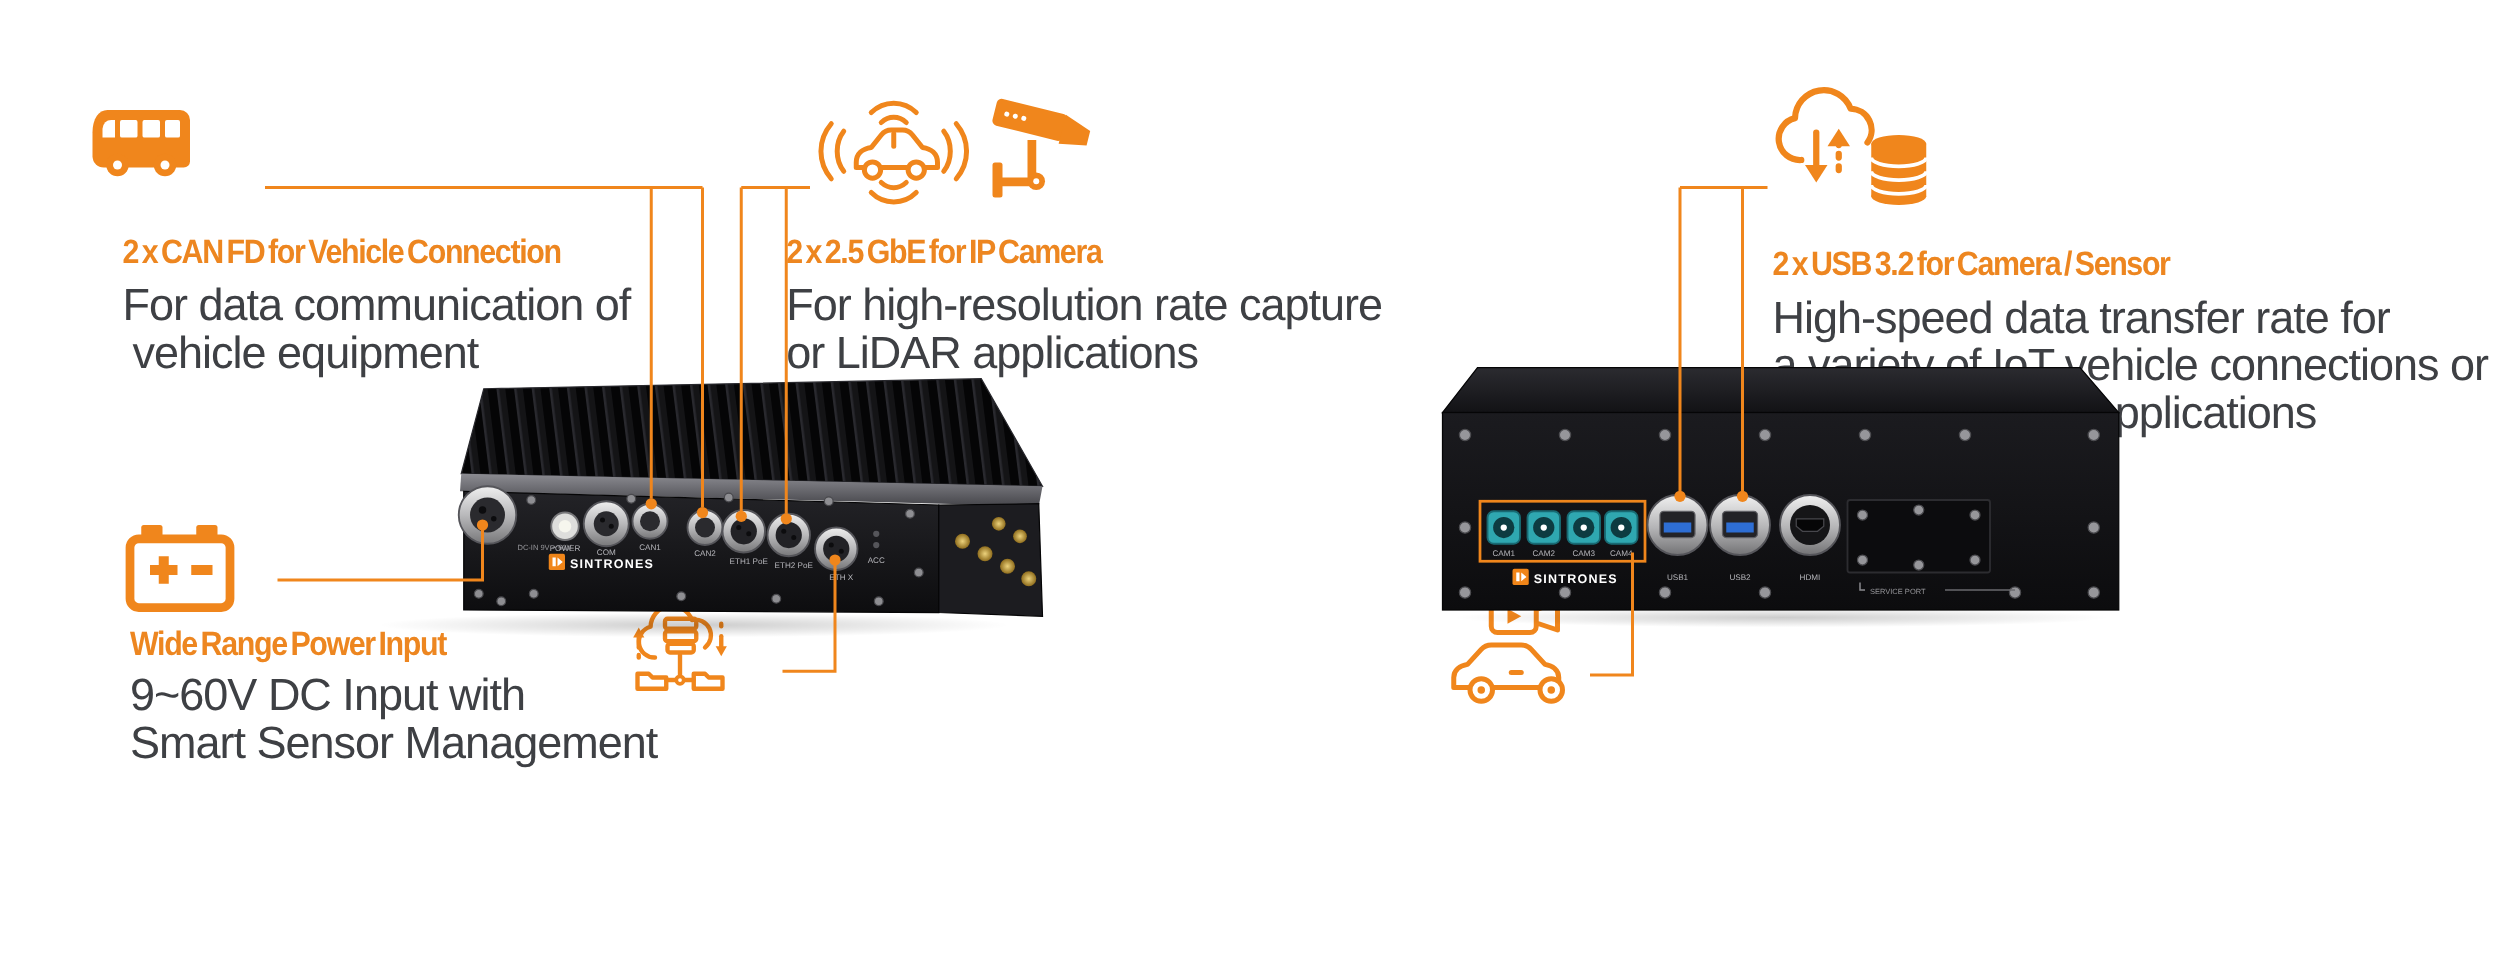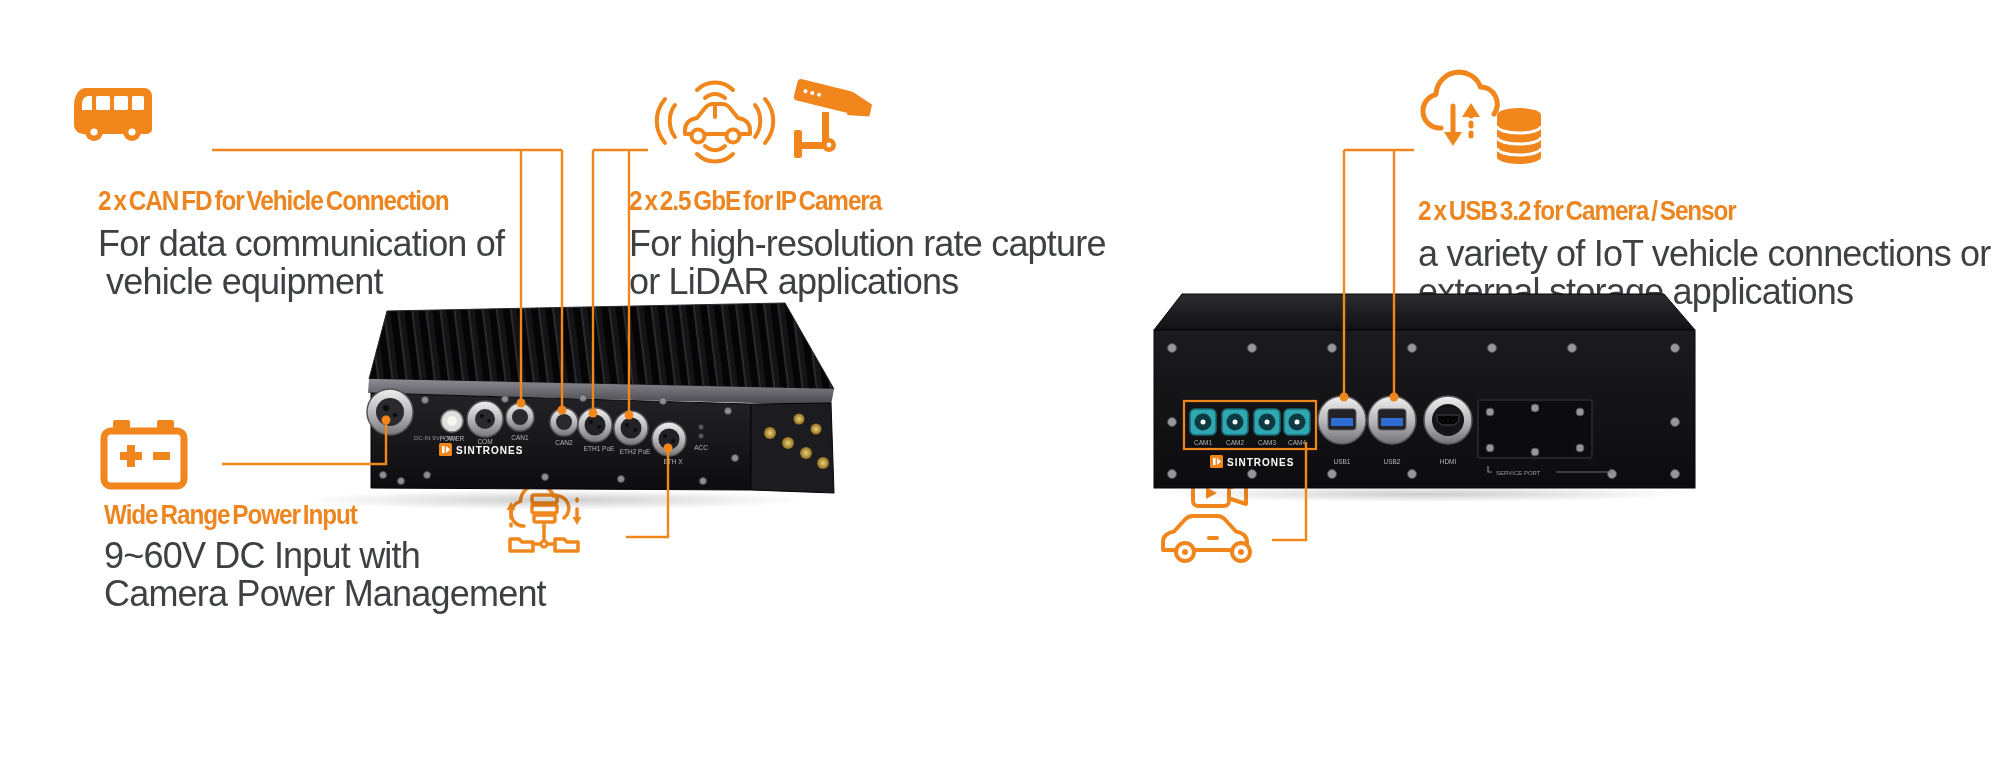--- a/index.html
+++ b/index.html
@@ -137,29 +137,30 @@
   <div class="abs" style="left:629px;top:186px">
     <div class="feature-title">2 x 2.5 GbE for IP Camera</div>
     <div style="height:8px"></div>
     <div class="feature-line">For high-resolution rate capture</div>
     <div class="feature-line">or LiDAR applications</div>
   </div>
 
   <div class="abs" style="left:1418px;top:196px">
     <div class="feature-title">2 x USB 3.2 for Camera / Sensor</div>
     <div style="height:8px"></div>
+    <div class="feature-line">High-speed data transfer rate for</div>
     <div class="feature-line">a variety of IoT vehicle connections or</div>
     <div class="feature-line">external storage applications</div>
   </div>
 
   <div class="abs" style="left:104px;top:500px">
     <div class="feature-title">Wide Range Power Input</div>
     <div style="height:6px"></div>
     <div class="feature-line">9~60V DC Input with</div>
-    <div class="feature-line">Camera Power Management</div>
+    <div class="feature-line">Smart Sensor Management</div>
   </div>
 
 
 
   <div class="shadow" style="left:300px;top:490px;width:510px;height:20px"></div>
   <div class="shadow" style="left:1160px;top:486px;width:530px;height:16px"></div>
 
   <svg class="abs" style="left:283px;top:243px" width="554" height="265" viewBox="0 0 554 265">
     <defs>
       <pattern id="fins" width="14" height="12" patternUnits="userSpaceOnUse" patternTransform="rotate(-7)">

